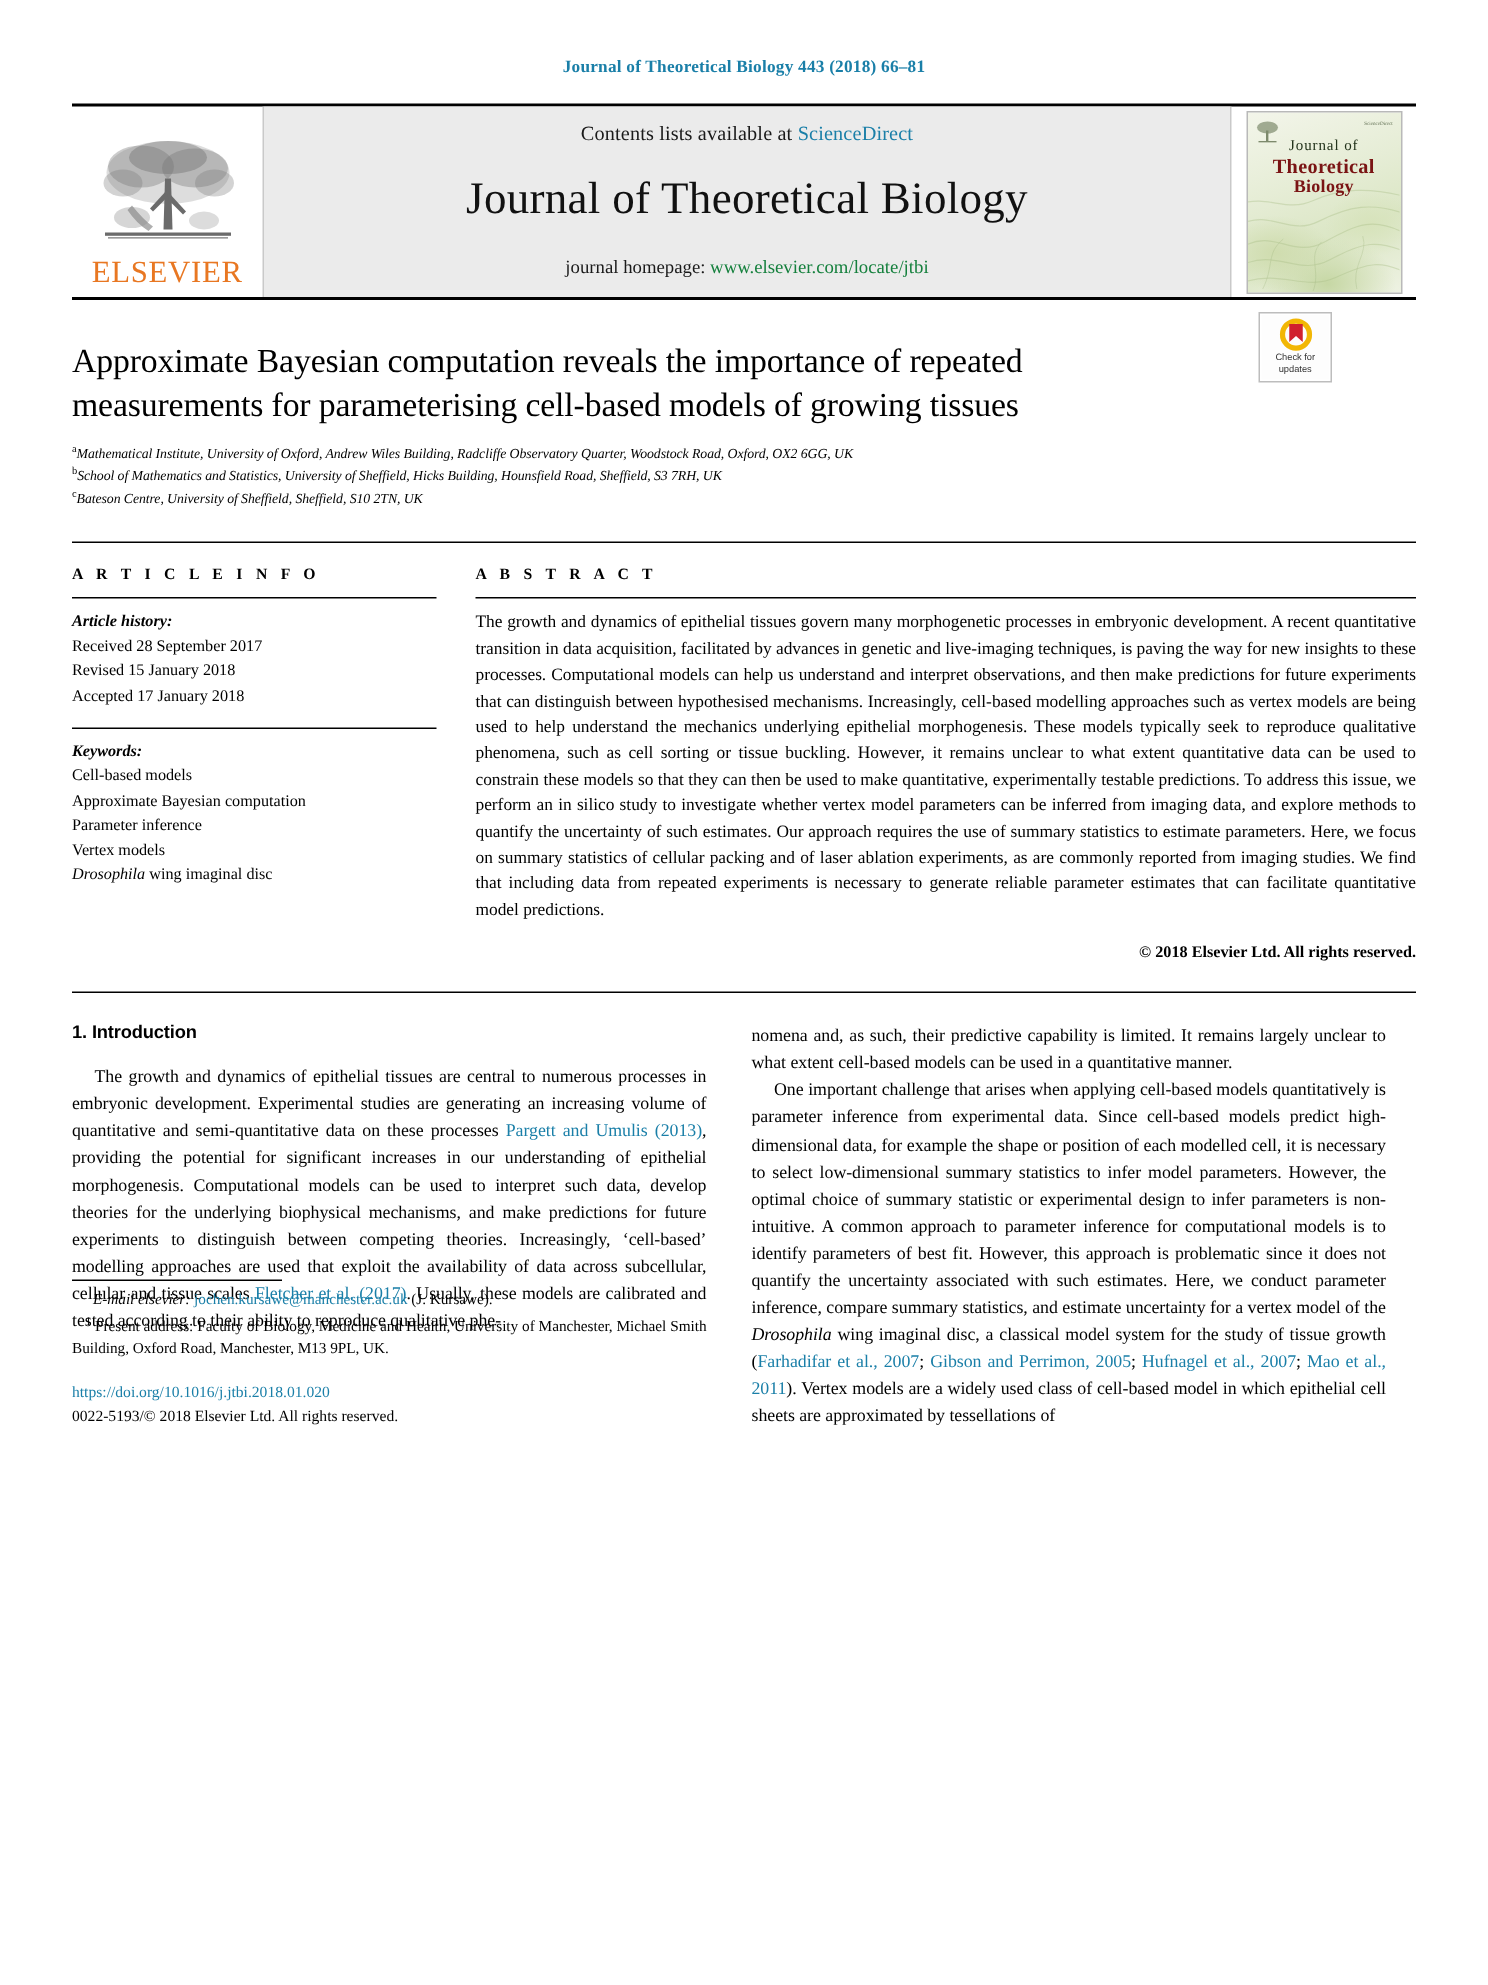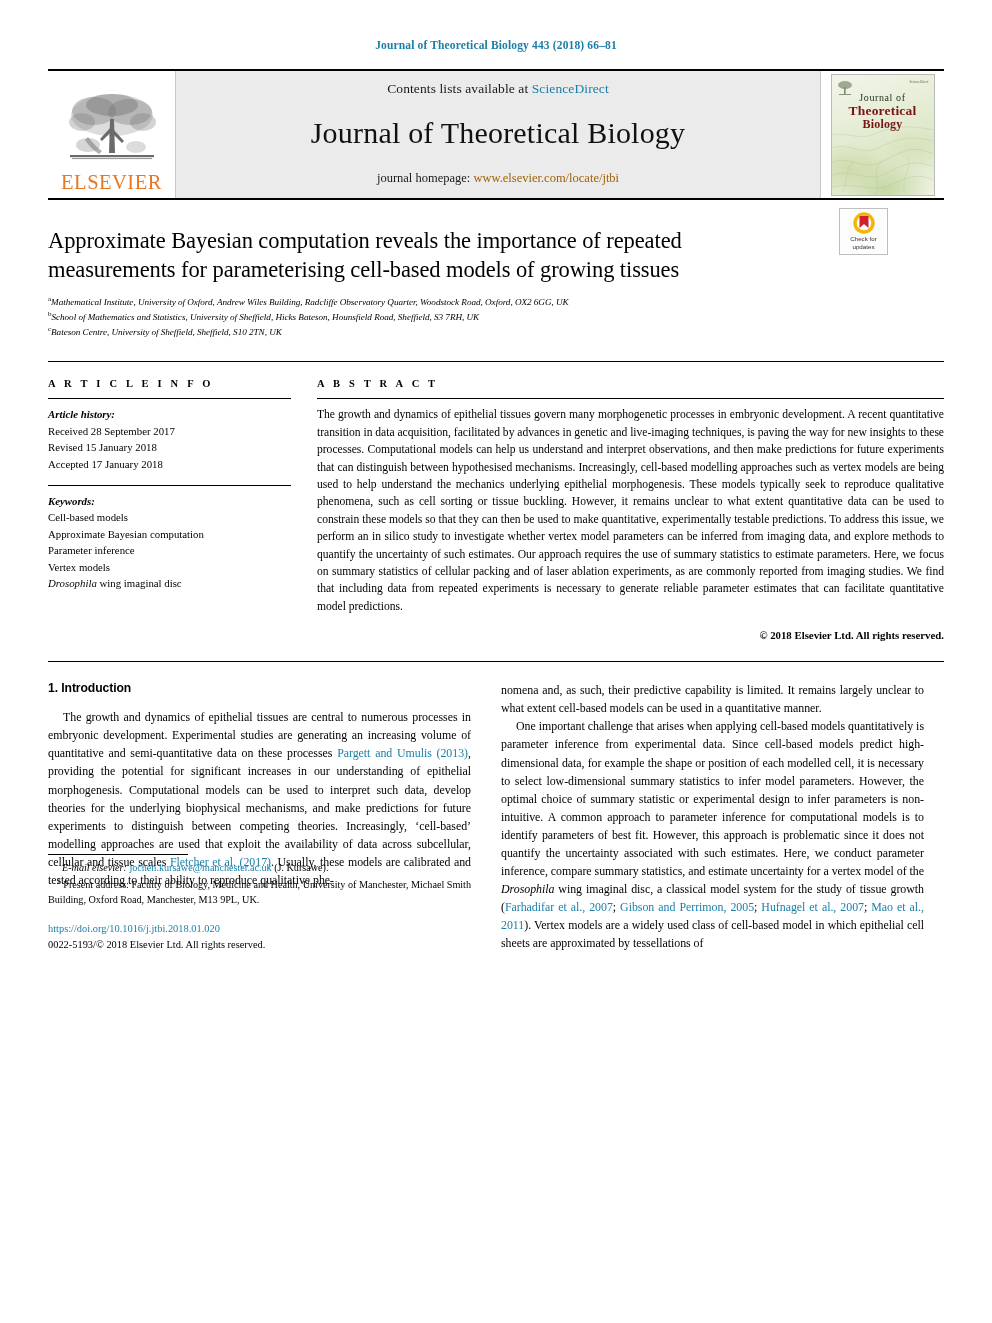--- a/index.html
+++ b/index.html
@@ -69,21 +69,21 @@
     letter-spacing: 0.1px;
   }
   .contents-line .sd { color: #1a7fa8; }
   .journal-title {
     font-size: 30px;
     letter-spacing: 0.2px;
     margin: 19px 0 21px 0;
     color: #111;
   }
   .homepage-line { font-size: 12.5px; color: #1a1a1a; }
-  .homepage-line .url { color: #a16207; }
+  .homepage-line .url { color: #15803d; }
 
   .cover-cell {
     width: 124px;
     flex: 0 0 124px;
     display: flex;
     align-items: center;
     justify-content: center;
     border-left: 1px solid #c9c9c9;
   }
   .cover-img {
@@ -314,21 +314,21 @@
         <span>updates</span>
       </div>
     </div>
 
 
     <div class="affils">
       <div class="affil">
         <sup>a</sup><span>Mathematical Institute, University of Oxford, Andrew Wiles Building, Radcliffe Observatory Quarter, Woodstock Road, Oxford, OX2 6GG, UK</span>
       </div>
       <div class="affil">
-        <sup>b</sup><span>School of Mathematics and Statistics, University of Sheffield, Hicks Bateson, Hounsfield Road, Sheffield, S3 7RH, UK</span>
+        <sup>b</sup><span>School of Mathematics and Statistics, University of Sheffield, Hicks Building, Hounsfield Road, Sheffield, S3 7RH, UK</span>
       </div>
       <div class="affil">
         <sup>c</sup><span>Bateson Centre, University of Sheffield, Sheffield, S10 2TN, UK</span>
       </div>
     </div>
   </div>
 
   <div class="info-abstract">
 
     <div class="col-info">

